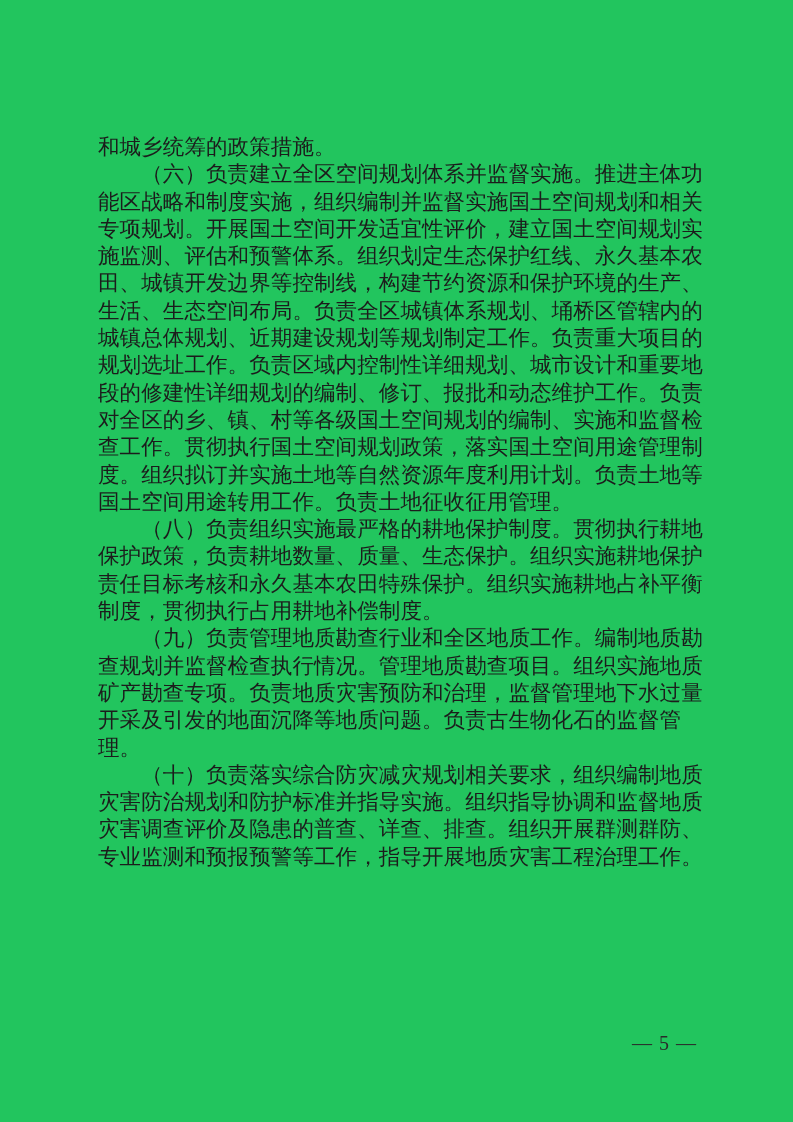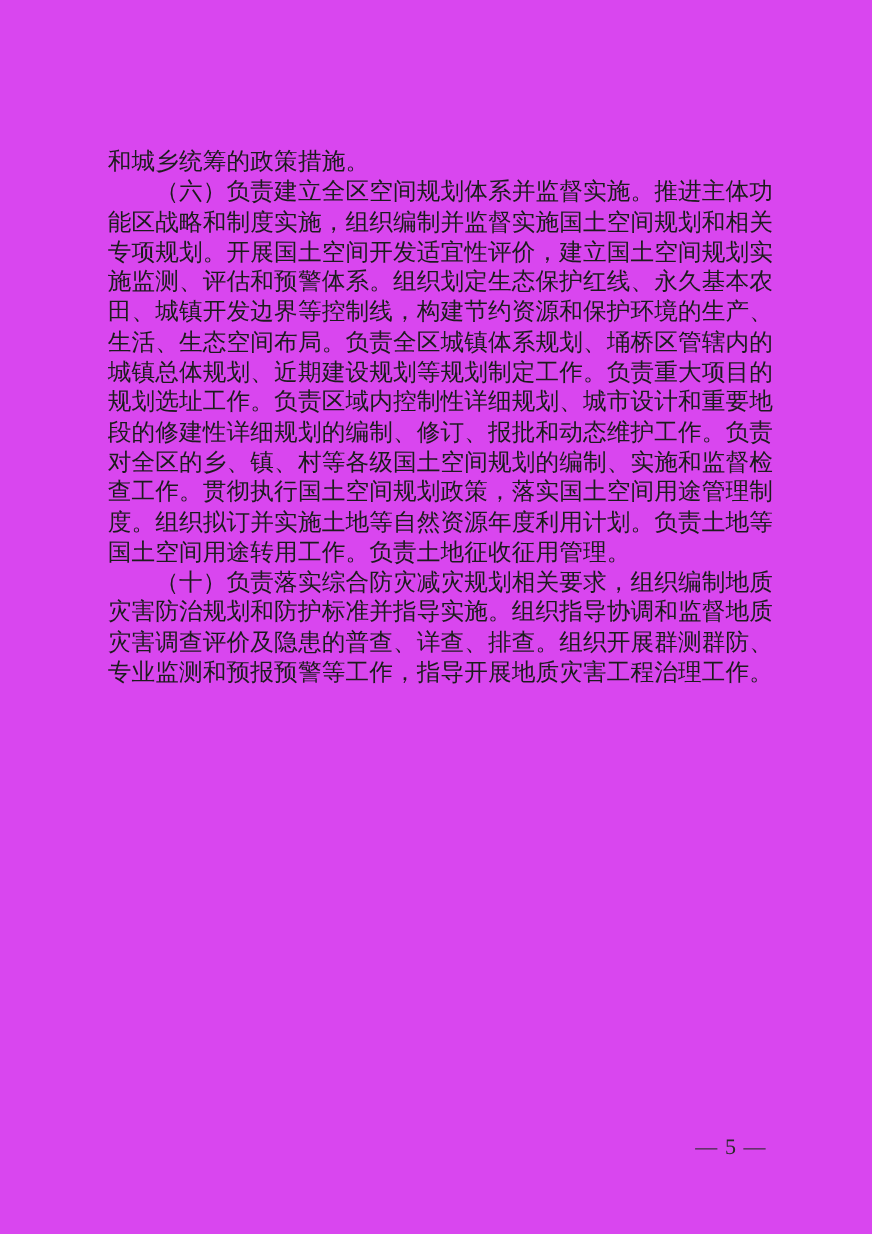--- a/index.html
+++ b/index.html
@@ -5,21 +5,21 @@
   html, body {
     margin: 0;
     padding: 0;
     background: #d8d8d8;
   }
   .page {
     position: relative;
     width: 793px;
     height: 1122px;
     margin: 0 auto;
-    background: #d946ef;
+    background: #22c55e;
     overflow: hidden;
     font-family: "Liberation Serif", "DejaVu Serif", serif;
   }
   .text-block {
     position: absolute;
     left: 98px;
     top: 134px;
     width: 612px;
     color: #1c1c1c;
     font-size: 21.5px;
@@ -54,20 +54,29 @@
 施监测、评估和预警体系。组织划定生态保护红线、永久基本农
 田、城镇开发边界等控制线，构建节约资源和保护环境的生产、
 生活、生态空间布局。负责全区城镇体系规划、埇桥区管辖内的
 城镇总体规划、近期建设规划等规划制定工作。负责重大项目的
 规划选址工作。负责区域内控制性详细规划、城市设计和重要地
 段的修建性详细规划的编制、修订、报批和动态维护工作。负责
 对全区的乡、镇、村等各级国土空间规划的编制、实施和监督检
 查工作。贯彻执行国土空间规划政策，落实国土空间用途管理制
 度。组织拟订并实施土地等自然资源年度利用计划。负责土地等
 国土空间用途转用工作。负责土地征收征用管理。</p>
+    <p>　　（八）负责组织实施最严格的耕地保护制度。贯彻执行耕地
+保护政策，负责耕地数量、质量、生态保护。组织实施耕地保护
+责任目标考核和永久基本农田特殊保护。组织实施耕地占补平衡
+制度，贯彻执行占用耕地补偿制度。</p>
+    <p>　　（九）负责管理地质勘查行业和全区地质工作。编制地质勘
+查规划并监督检查执行情况。管理地质勘查项目。组织实施地质
+矿产勘查专项。负责地质灾害预防和治理，监督管理地下水过量
+开采及引发的地面沉降等地质问题。负责古生物化石的监督管
+理。</p>
     <p>　　（十）负责落实综合防灾减灾规划相关要求，组织编制地质
 灾害防治规划和防护标准并指导实施。组织指导协调和监督地质
 灾害调查评价及隐患的普查、详查、排查。组织开展群测群防、
 专业监测和预报预警等工作，指导开展地质灾害工程治理工作。</p>
   </div>
 
   <div class="page-number">— 5 —</div>
 </div>
 
 </body></html>

